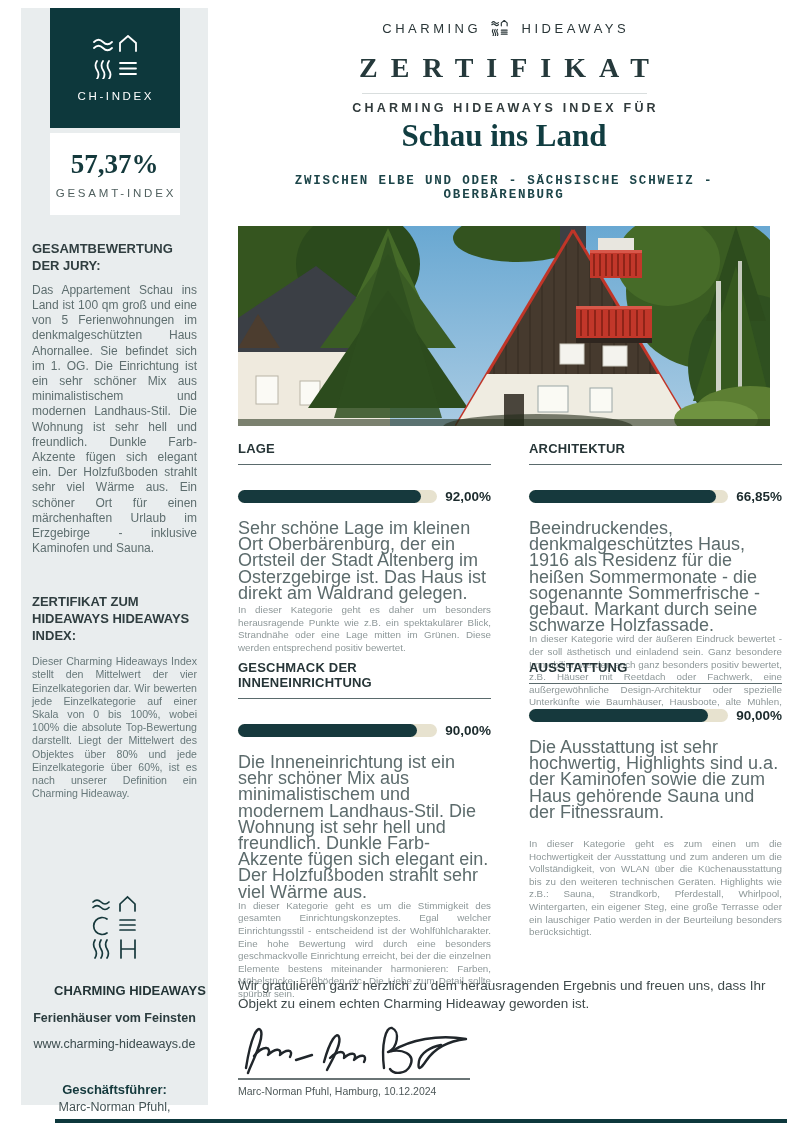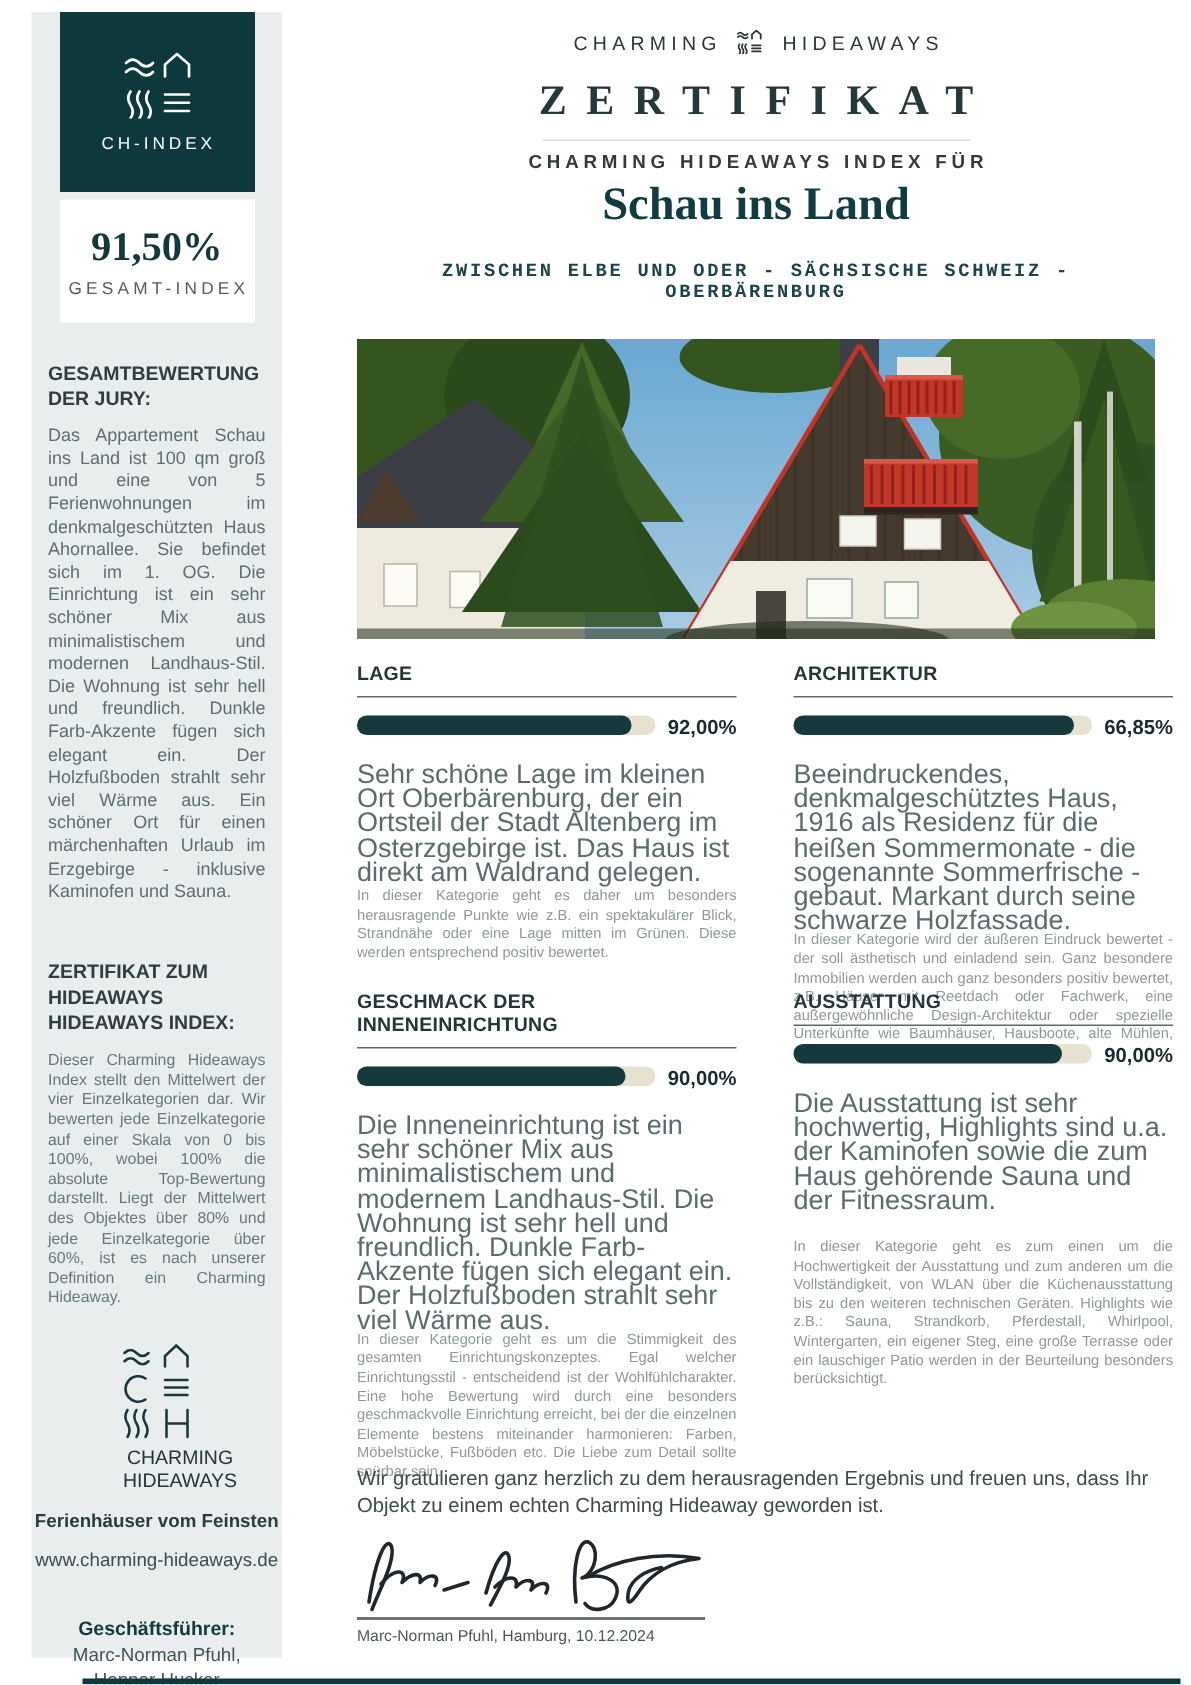--- a/index.html
+++ b/index.html
@@ -1,52 +1,52 @@
 <!DOCTYPE html>
 <html lang="de"><head>
 <meta charset="utf-8">
 <style>
   * { margin:0; padding:0; box-sizing:border-box; }
   html,body { background:#ffffff; }
   body { font-family:"Liberation Sans","DejaVu Sans",sans-serif; }
   .page { position:relative; width:794px; height:1123px; background:#fff; overflow:hidden; margin:0 auto; }
 
   
-  .sidebar { position:absolute; left:21px; top:8px; width:167px; height:1097px; background:#e9edee; }
+  .sidebar { position:absolute; left:21px; top:8px; width:187px; height:1097px; background:#e9edee; }
   .badge { width:130px; height:120px; margin:0 auto; background:#0d383c; display:flex; flex-direction:column; align-items:center; justify-content:center; gap:11px; }
   .badge-label { color:#ffffff; font-size:11.5px; letter-spacing:2.6px; padding-left:2.6px; }
   .index-box { width:130px; height:82px; margin:5px auto 0; background:#ffffff; display:flex; flex-direction:column; align-items:center; justify-content:center; }
   .index-value { font-family:"Liberation Serif","DejaVu Serif",serif; font-size:27px; font-weight:700; color:#14393c; }
   .index-label { font-size:11.5px; letter-spacing:2.8px; padding-left:2.8px; color:#50605f; margin-top:7px; }
   .side-pad { padding:0 11px; }
   .side-h { font-size:13px; font-weight:700; color:#303e40; line-height:1.3; margin-top:26px; }
   .side-h2 { margin-top:38px; }
   .side-p { font-size:12px; color:#5e6e6f; line-height:15.2px; text-align:justify; margin-top:8px; }
   .side-p2 { font-size:10.6px; color:#67787a; line-height:13.2px; text-align:justify; margin-top:10px; }
   .side-footer { position:absolute; top:887px; left:0; width:100%; text-align:center; }
-  .side-brand { font-size:13px; font-weight:400; color:#243537; margin-top:0;padding-left:31px; }
+  .side-brand { font-size:13px; font-weight:700; color:#243537; margin-top:20px;padding-left:31px; }
   .side-tag { font-size:12.5px; font-weight:700; color:#2b3c3e; margin-top:13px; }
   .side-site { font-size:12.5px; color:#3c4c4e; margin-top:12px; }
   .side-mgmt { font-size:13px; font-weight:700; color:#14393c; margin-top:31px; }
   .side-name { font-size:12.5px; color:#445456; margin-top:3px; }
 
   
   .main { position:absolute; left:238px; top:8px; width:532px; height:1115px; }
   .wordmark { display:flex; justify-content:center; align-items:center; gap:9px; color:#2a3638; font-size:13px; letter-spacing:3.5px; padding-top:12px; }
   .wordmark span { padding-left:3.5px; }
   .cert-title { text-align:center; font-family:"Liberation Serif","DejaVu Serif",serif; font-size:28px; font-weight:600; color:#25393b; letter-spacing:13px; padding-left:13px; margin-top:16px; }
   .cert-hr { width:285px; border:none; border-top:1px solid #d9dede; margin:9px auto 0; }
   .cert-sub { text-align:center; font-size:12.5px; font-weight:700; letter-spacing:3.2px; padding-left:3.2px; color:#313b3c; margin-top:7px; }
   .property { text-align:center; font-family:"Liberation Serif","DejaVu Serif",serif; font-size:31px; font-weight:700; color:#113d41; margin-top:3px; }
   .location { text-align:center; font-family:Liberation Mono, monospace; font-size:12.5px; font-weight:600; letter-spacing:1.8px; color:#1d4549; margin-top:20px; }
   .photo { display:block; margin-top:24px; width:532px; height:200px; }
 
   .grid { display:grid; grid-template-columns:253px 253px; column-gap:38px; grid-template-rows:219px auto; margin-top:15px; }
   .cat-title { font-size:13px; font-weight:700; color:#263537; padding-bottom:8px; border-bottom:1px solid #5a6a6c; letter-spacing:0.2px; }
-  .bar-row { display:flex; align-items:flex-start; margin-top:12px; }
+  .bar-row { display:flex; align-items:center; margin-top:24px; }
   .bar-track { flex:1; height:13px; border-radius:7px; background:#e7e2cf; }
   .bar-fill { height:13px; border-radius:7px; background:#16393d; }
   .bar-value { width:54px; text-align:right; font-size:13.5px; font-weight:700; color:#1b2a2c; }
   .cat-desc { margin-top:16px; font-size:18px; line-height:16.2px; color:#5c6b6c; min-height:84px; }
   .row2 .cat-desc { min-height:99px; }
   .cat-note { font-size:9.8px; line-height:12.6px; color:#8e9899; text-align:justify; }
 
   .closing-block { position:absolute; left:0; top:969px; width:532px; }
   .closing { font-size:13.5px; line-height:17.5px; color:#3f4a4b; }
   .signature { display:block; margin-top:6px; }
@@ -70,21 +70,21 @@
           <path d="M7,26 q-3,4.5 0,9 q3,4.5 0,9"></path>
           <path d="M13,26 q-3,4.5 0,9 q3,4.5 0,9"></path>
           <path d="M19,26 q-3,4.5 0,9 q3,4.5 0,9"></path>
           <path d="M30,28 h16 M30,33.5 h16 M30,39 h16"></path>
         </g>
       </svg>
       <div class="badge-label">CH-INDEX</div>
     </div>
 
     <div class="index-box">
-      <div class="index-value">91,50%</div>
+      <div class="index-value">57,37%</div>
       <div class="index-label">GESAMT-INDEX</div>
     </div>
 
     <div class="side-pad">
       <h3 class="side-h">GESAMTBEWERTUNG DER JURY:</h3>
       <p class="side-p">Das Appartement Schau ins Land ist 100 qm groß und eine von 5 Ferienwohnungen im denkmalgeschützten Haus Ahornallee. Sie befindet sich im 1. OG. Die Einrichtung ist ein sehr schöner Mix aus minimalistischem und modernen Landhaus-Stil. Die Wohnung ist sehr hell und freundlich. Dunkle Farb-Akzente fügen sich elegant ein. Der Holzfußboden strahlt sehr viel Wärme aus. Ein schöner Ort für einen märchenhaften Urlaub im Erzgebirge - inklusive Kaminofen und Sauna.</p>
       <h3 class="side-h side-h2">ZERTIFIKAT ZUM HIDEAWAYS HIDEAWAYS INDEX:</h3>
       <p class="side-p2">Dieser Charming Hideaways Index stellt den Mittelwert der vier Einzelkategorien dar. Wir bewerten jede Einzelkategorie auf einer Skala von 0 bis 100%, wobei 100% die absolute Top-Bewertung darstellt. Liegt der Mittelwert des Objektes über 80% und jede Einzelkategorie über 60%, ist es nach unserer Definition ein Charming Hideaway.</p>
     </div>
 

